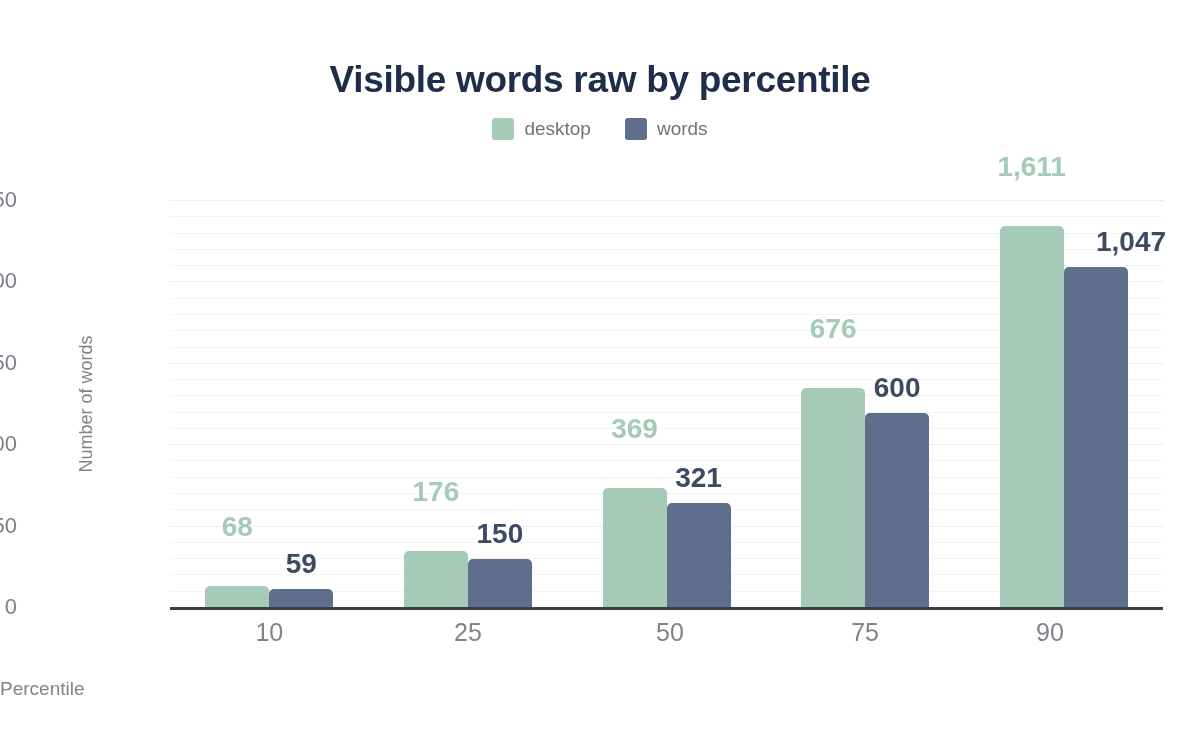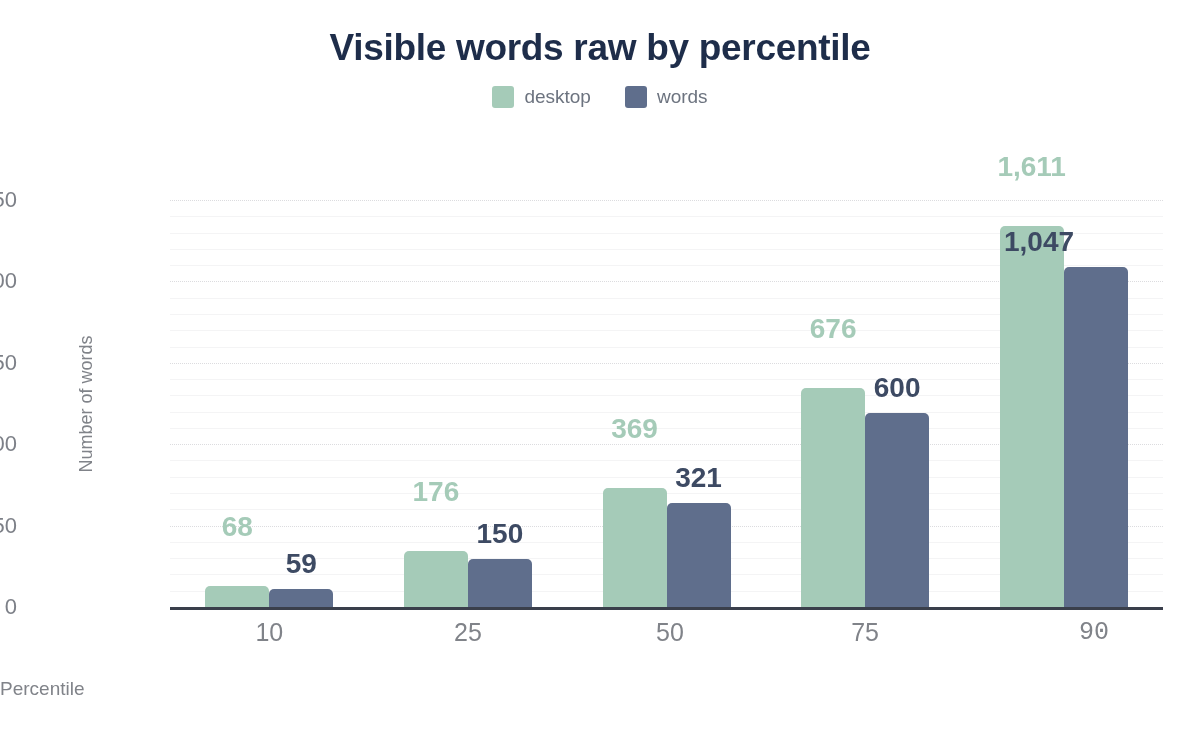--- a/index.html
+++ b/index.html
@@ -14,20 +14,21 @@
     overflow: hidden;
     position: relative;
   }
 
   
   .chart-header {
     width: 100%;
     text-align: center;
     padding-top: 28px;
     box-sizing: border-box;
+    margin-top: 32px;
   }
   .chart-title {
     font-size: 37px;
     font-weight: bold;
     color: #1e2d4a;
     letter-spacing: -0.3px;
     line-height: 1.08;
     margin: 0;
   }
   .chart-subtitle {
@@ -229,32 +230,32 @@
       <div class="y-tick" style="top: 362.8px;">750</div>
       <div class="y-tick" style="top: 281.4px;">1,000</div>
       <div class="y-tick" style="top: 200px;">1,250</div>
     </div>
 
   <div id="x-ticks-root">
       <div class="x-tick" style="left: 269.3px;">10</div>
       <div class="x-tick" style="left: 467.9px;">25</div>
       <div class="x-tick" style="left: 670px;">50</div>
       <div class="x-tick" style="left: 865.1px;">75</div>
-      <div class="x-tick" style="left: 1094px; font-family: Liberation Mono, monospace;">90</div>
+      <div class="x-tick" style="left: 1050px;">90</div>
     </div>
 
   <div class="y-axis-title">Number of words</div>
 
   <div class="x-axis-title">Percentile</div>
 
   <div id="bar-labels-root">
       <div class="bar-label desktop" style="left: 237.3px; top: 510.859px;">68</div>
       <div class="bar-label mobile" style="left: 301.3px; top: 547.79px;">59</div>
       <div class="bar-label desktop" style="left: 435.9px; top: 475.694px;">176</div>
       <div class="bar-label mobile" style="left: 499.9px; top: 518.16px;">150</div>
       <div class="bar-label desktop" style="left: 634.5px; top: 412.854px;">369</div>
       <div class="bar-label mobile" style="left: 698.5px; top: 462.482px;">321</div>
       <div class="bar-label desktop" style="left: 833.1px; top: 312.894px;">676</div>
       <div class="bar-label mobile" style="left: 897.1px; top: 371.64px;">600</div>
       <div class="bar-label desktop" style="left: 1031.7px; top: 150.746px;">1,611</div>
-      <div class="bar-label mobile" style="left: 1039px; top: 226.097px;">1,047</div>
+      <div class="bar-label mobile" style="left: 1131px; top: 226.097px;">1,047</div>
     </div>
 </div>
 
 </body></html>

